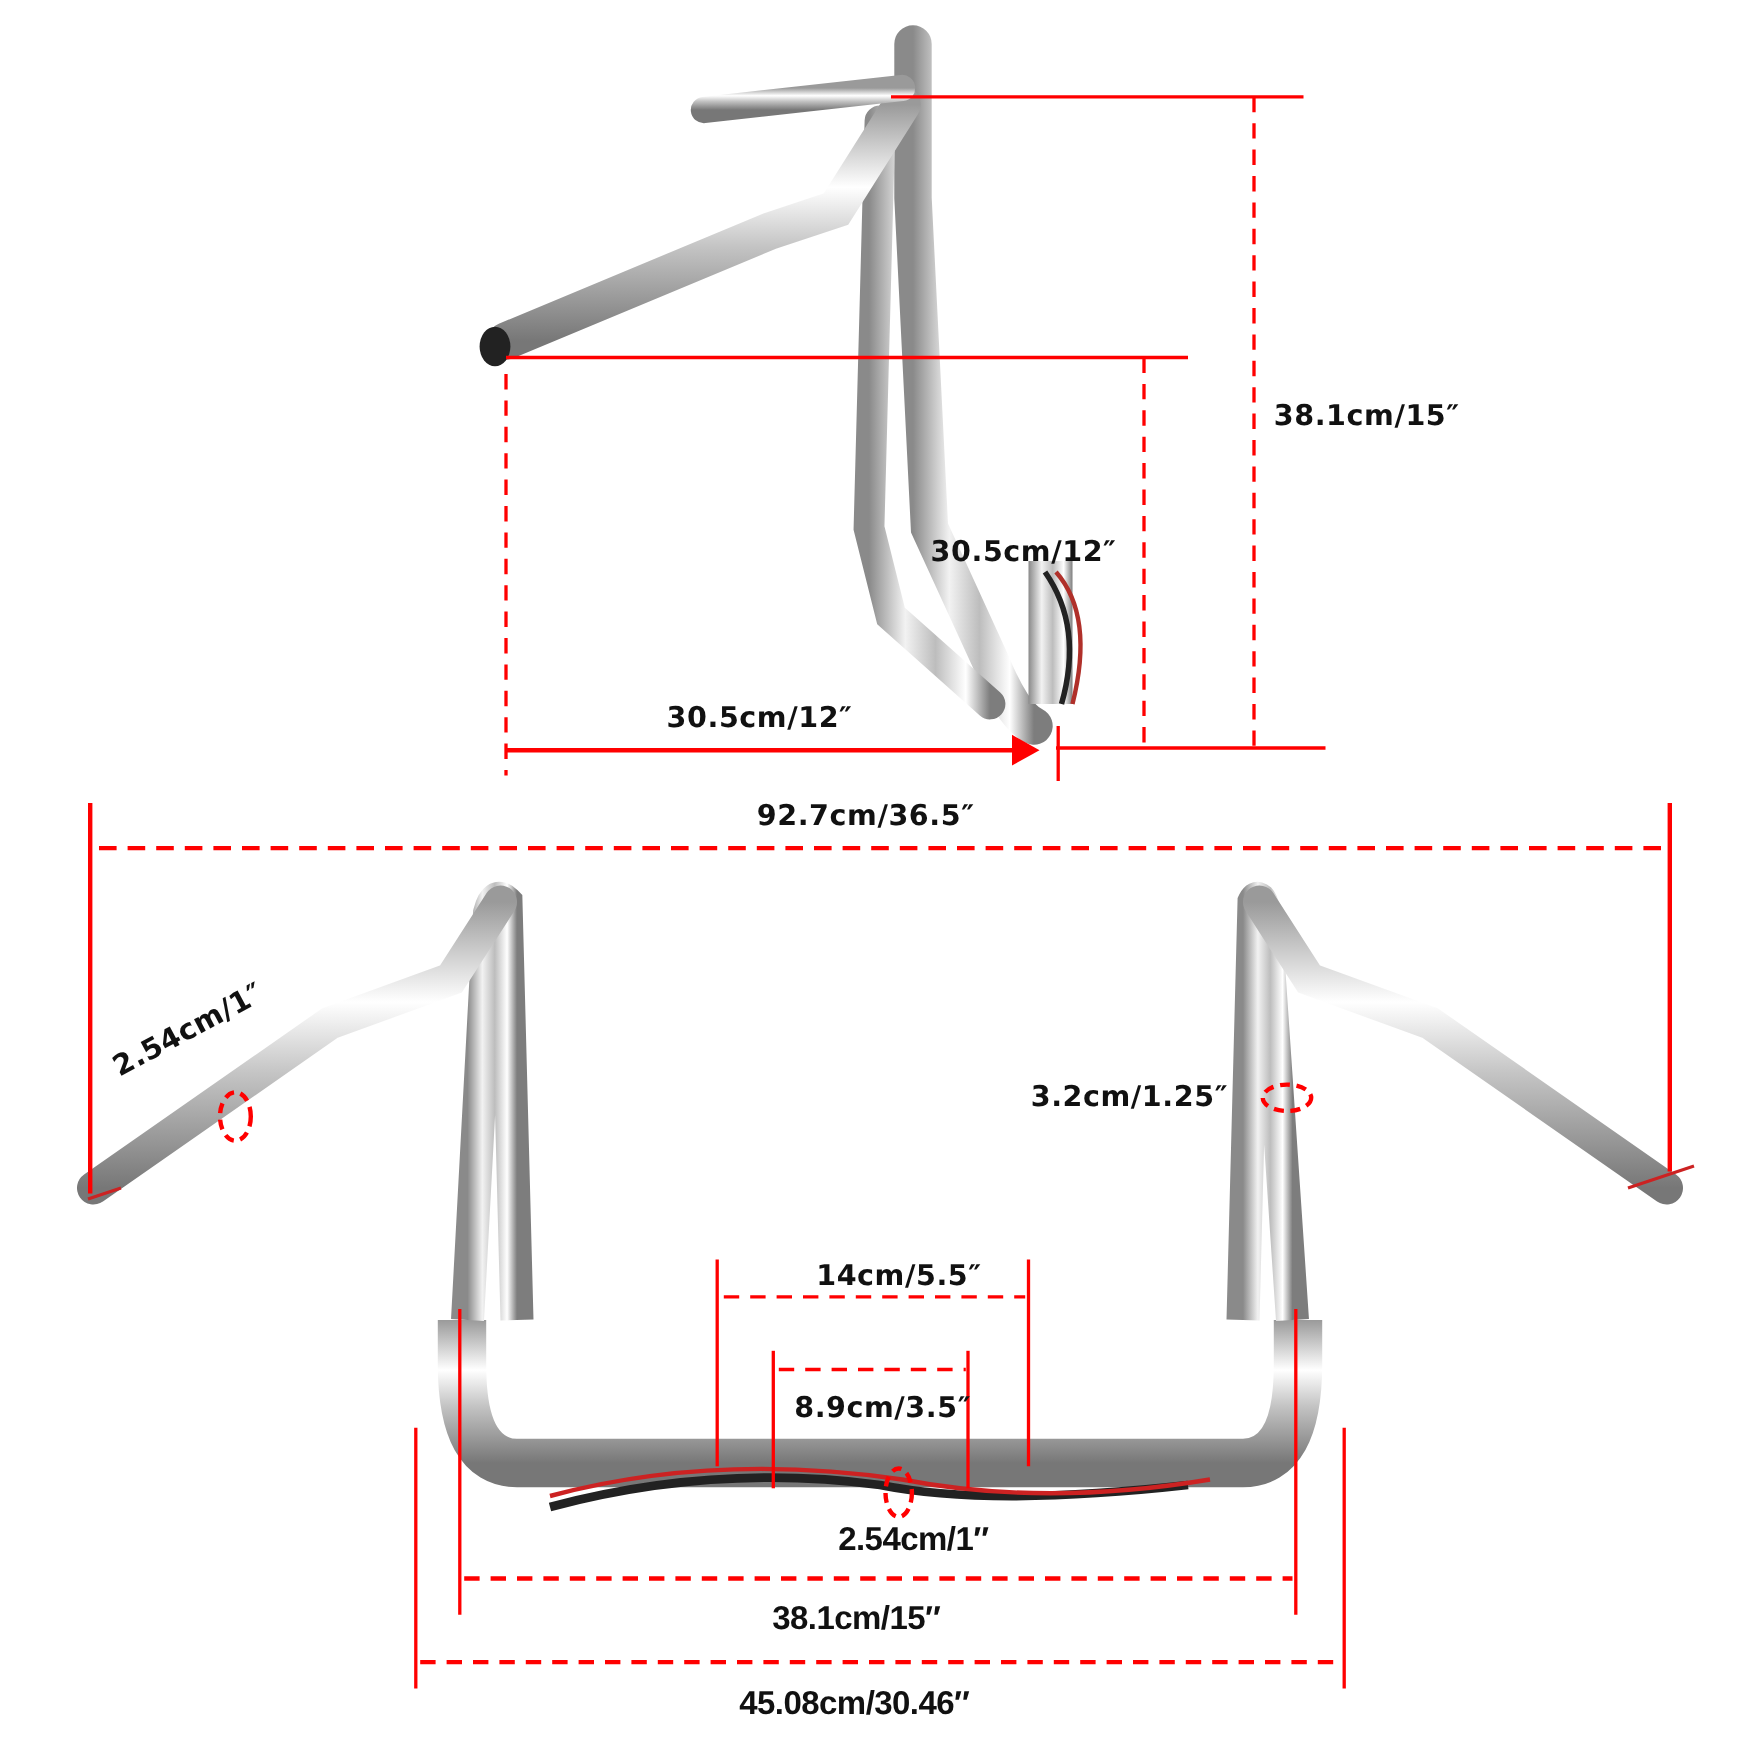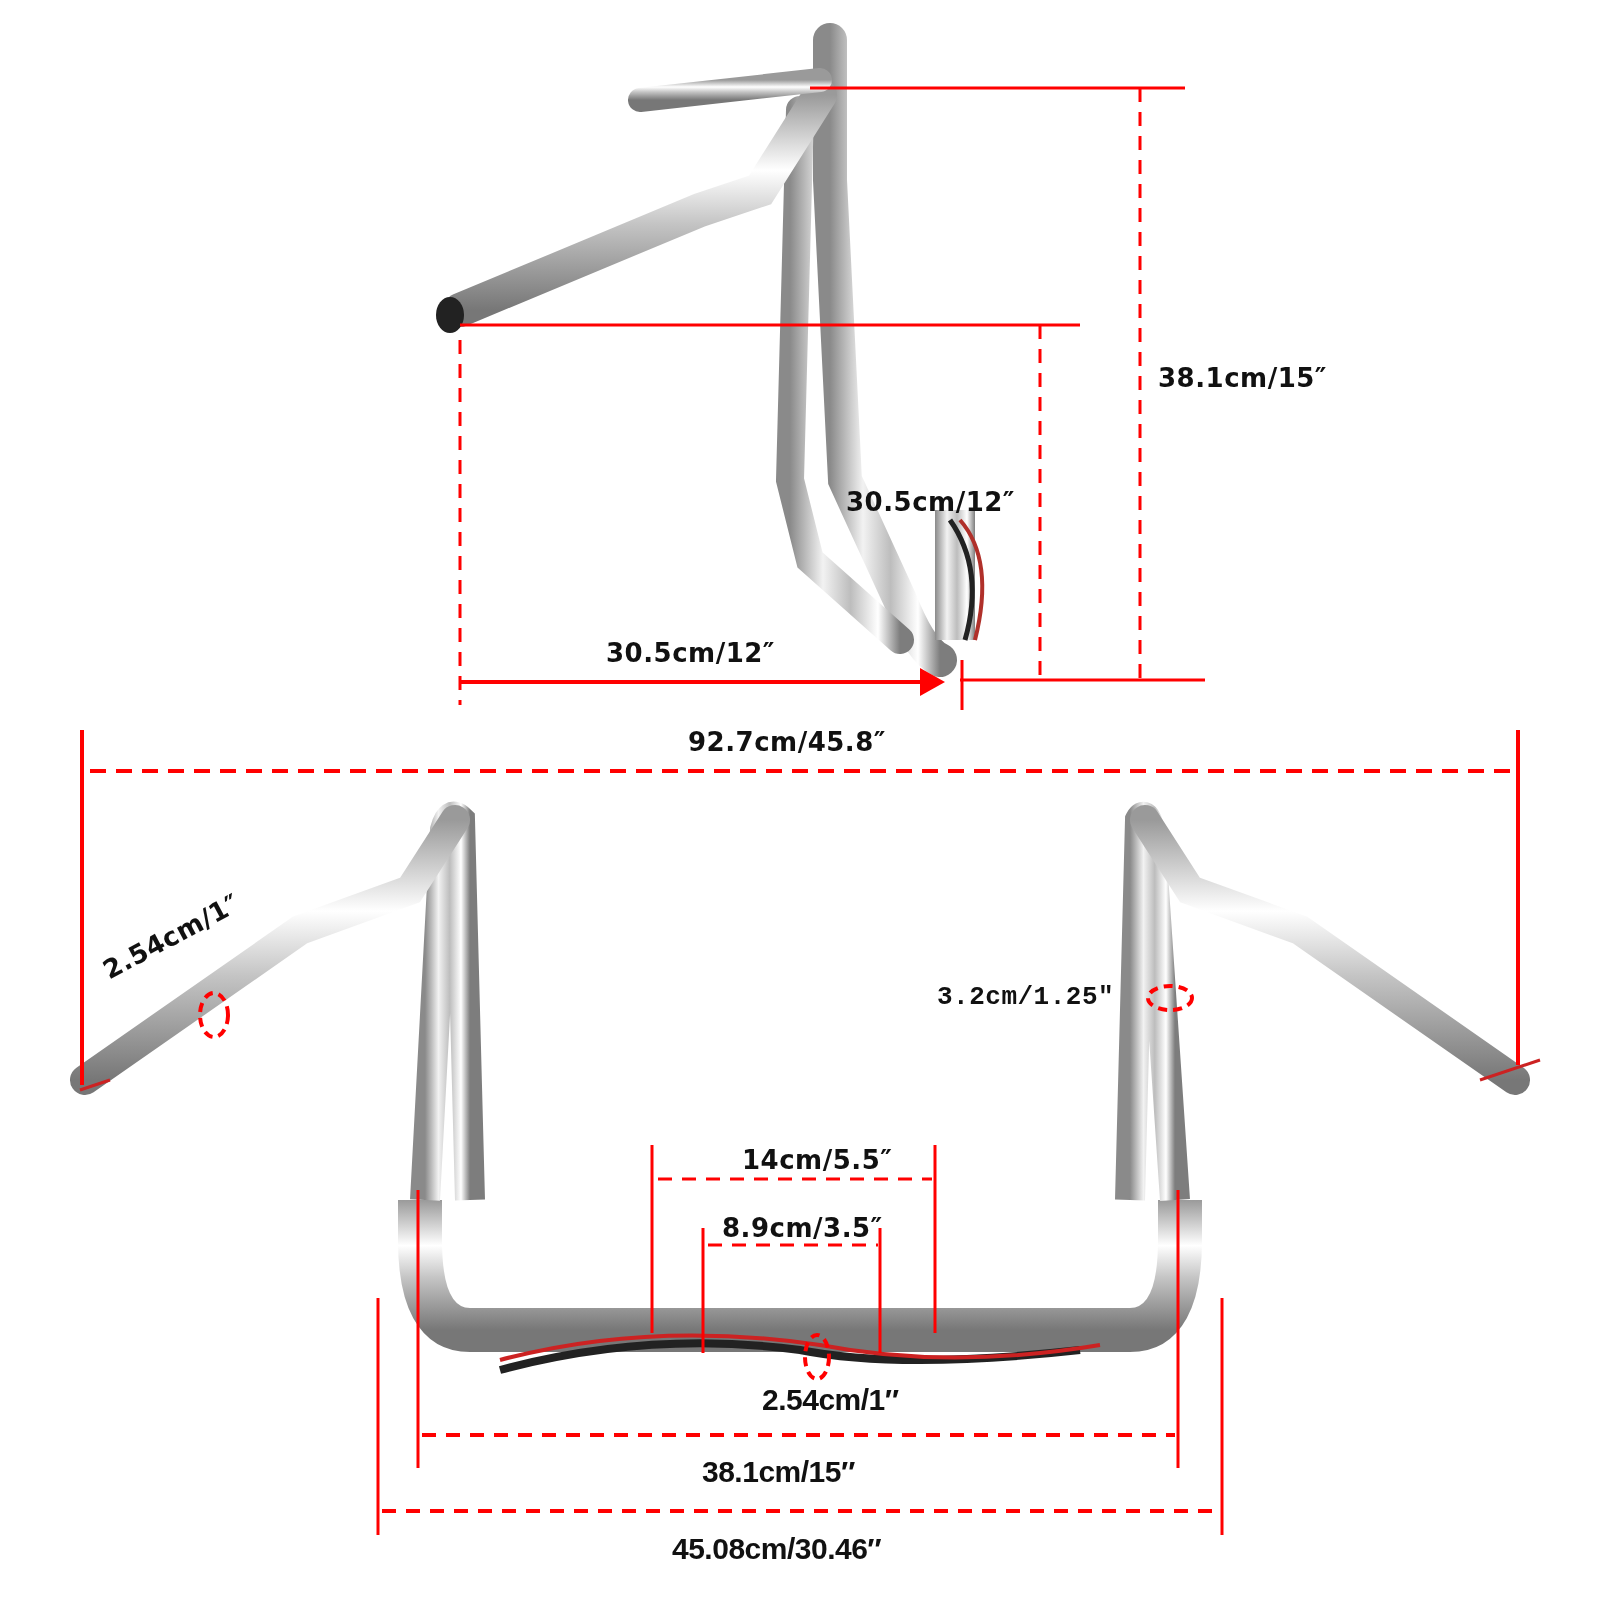--- a/index.html
+++ b/index.html
@@ -92,20 +92,20 @@
 
     <line x1="378" y1="1298" x2="378" y2="1535" stroke-width="3"></line>
     <line x1="1222" y1="1298" x2="1222" y2="1535" stroke-width="3"></line>
     <line x1="382" y1="1511" x2="1218" y2="1511" stroke-width="4" stroke-dasharray="14,10"></line>
   </g>
 </svg>
 
 <div class="lbl" style="left:1158px; top:363px;">38.1cm/15″</div>
 <div class="lbl" style="left:846px; top:487px;">30.5cm/12″</div>
 <div class="lbl" style="left:606px; top:638px;">30.5cm/12″</div>
-<div class="lbl" style="left:688px; top:727px;">92.7cm/45.8″</div>
+<div class="lbl" style="left:688px; top:727px;">92.7cm/36.5″</div>
 <div class="lbl" style="left:112px; top:955px; transform:rotate(-28deg); transform-origin:left bottom;">2.54cm/1″</div>
-<div class="lbl" style="left:937px; top:982px;font-family:Liberation Mono, monospace;">3.2cm/1.25″</div>
+<div class="lbl" style="left:937px; top:982px;">3.2cm/1.25″</div>
 <div class="lbl" style="left:742px; top:1145px;">14cm/5.5″</div>
-<div class="lbl" style="left:722px; top:1213px;">8.9cm/3.5″</div>
+<div class="lbl" style="left:722px; top:1265px;">8.9cm/3.5″</div>
 <div class="lbl cond" style="left:762px; top:1383px;">2.54cm/1″</div>
 <div class="lbl cond" style="left:702px; top:1455px;">38.1cm/15″</div>
 <div class="lbl cond" style="left:672px; top:1532px;">45.08cm/30.46″</div>
 
 </body></html>

